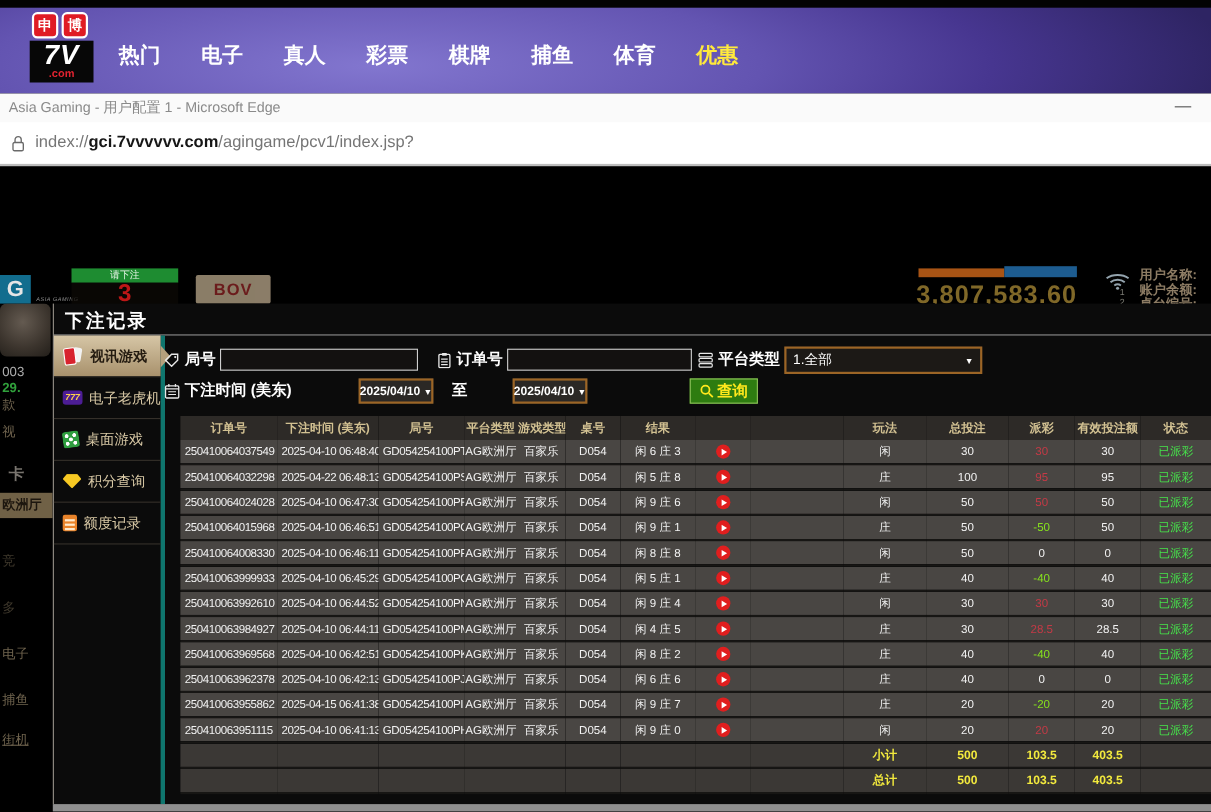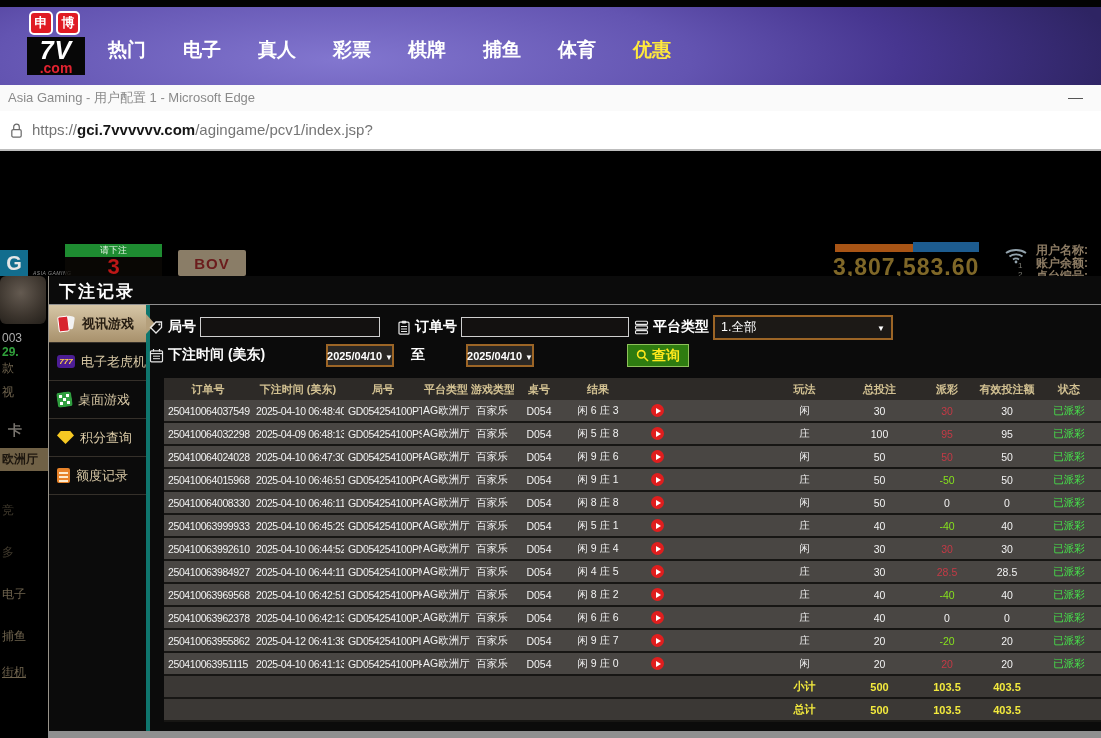--- a/index.html
+++ b/index.html
@@ -8,21 +8,21 @@
 
 .nav{position:absolute;left:0;top:0;width:1101px;height:85px;
   background:radial-gradient(ellipse 780px 170px at 340px 60px,#8276cf 0%,#6354b1 45%,#473690 72%,#2e2463 100%);}
 .nav::before{content:'';position:absolute;left:0;top:0;right:0;height:7px;background:#030303;}
 .logo{position:absolute;left:27px;top:11px;width:60px;cursor:pointer;}
 .badges{display:flex;gap:3px;margin-left:2px;}
 .badge{width:20px;height:20px;background:#e01b24;border:2px solid #fff;border-radius:5px;
   color:#fff;font-size:13px;font-weight:bold;display:flex;align-items:center;justify-content:center;}
 .logo-black{margin-top:2px;background:#070707;width:58px;padding:1px 0 2px 0;text-align:center;}
 .logo-main{color:#fff;font-size:25px;font-weight:bold;font-style:italic;line-height:25px;letter-spacing:1px;}
-.logo-suffix{color:#e02330;font-size:14px;font-weight:bold;line-height:10px;}
+.logo-suffix{color:#e02330;font-size:10px;font-weight:bold;line-height:10px;}
 .nav-menu{position:absolute;left:108px;top:37px;display:flex;gap:37px;}
 .nav-item{color:#fff;font-size:19px;font-weight:bold;width:38px;text-align:center;cursor:pointer;white-space:nowrap;}
 .nav-hl{color:#ffe93c;}
 
 .titlebar{position:absolute;left:0;top:85px;width:1101px;height:26px;background:#fafafa;border-bottom:1px solid #ececec;}
 .win-title{position:absolute;left:8px;top:0;line-height:26px;font-size:13px;color:#8a8a8a;}
 .minimize{position:absolute;right:18px;top:0;line-height:24px;font-size:15px;color:#555;cursor:pointer;}
 .urlbar{position:absolute;left:0;top:111px;width:1101px;height:38px;background:#fff;border-bottom:2px solid #bdbdbd;}
 .lock{position:absolute;left:9px;top:11px;}
 .url{position:absolute;left:32px;top:0;line-height:38px;font-size:15px;color:#757575;cursor:text;}
@@ -151,21 +151,21 @@
     <span class="minimize">—</span>
   </div>
 
   <div class="urlbar">
     <span class="lock">
       <svg width="15" height="17" viewBox="0 0 16 17">
           <rect x="3" y="7.5" width="10" height="8" rx="1.5" fill="none" stroke="#6a6a6a" stroke-width="1.3"></rect>
           <path d="M5 7.5 V4.8 a3 3 0 0 1 6 0 V7.5" fill="none" stroke="#6a6a6a" stroke-width="1.3"></path>
         </svg>
     </span>
-    <span class="url"><span class="url-pre">https://</span><span class="url-domain">gci.7vvvvvv.com</span><span class="url-path">/agingame/pcv1/index.jsp?</span></span>
+    <span class="url"><span class="url-pre">index://</span><span class="url-domain">gci.7vvvvvv.com</span><span class="url-path">/agingame/pcv1/index.jsp?</span></span>
   </div>
 
   <div class="stream">
     <div class="g-logo">G</div>
     <div class="g-caption">ASIA GAMING</div>
     <div class="bet-panel">
       <div class="bp-top">请下注</div>
       <div class="bp-body">
         <span class="countdown">3</span>
       </div>
@@ -353,21 +353,21 @@
               <td><span class="play-icon"></span></td>
               <td></td>
               <td>闲</td>
               <td>30</td>
               <td class="pos">30</td>
               <td>30</td>
               <td class="status">已派彩</td>
             </tr>
             <tr>
               <td class="al">250410064032298</td>
-              <td class="al">2025-04-09 06:48:13</td>
+              <td class="al">2025-04-22 06:48:13</td>
               <td class="al">GD054254100PS</td>
               <td>AG欧洲厅</td>
               <td>百家乐</td>
               <td>D054</td>
               <td>闲 5 庄 8</td>
               <td><span class="play-icon"></span></td>
               <td></td>
               <td>庄</td>
               <td>100</td>
               <td class="pos">95</td>
@@ -497,21 +497,21 @@
               <td><span class="play-icon"></span></td>
               <td></td>
               <td>庄</td>
               <td>40</td>
               <td class="zero">0</td>
               <td>0</td>
               <td class="status">已派彩</td>
             </tr>
             <tr>
               <td class="al">250410063955862</td>
-              <td class="al">2025-04-12 06:41:38</td>
+              <td class="al">2025-04-15 06:41:38</td>
               <td class="al">GD054254100PI</td>
               <td>AG欧洲厅</td>
               <td>百家乐</td>
               <td>D054</td>
               <td>闲 9 庄 7</td>
               <td><span class="play-icon"></span></td>
               <td></td>
               <td>庄</td>
               <td>20</td>
               <td class="neg">-20</td>

